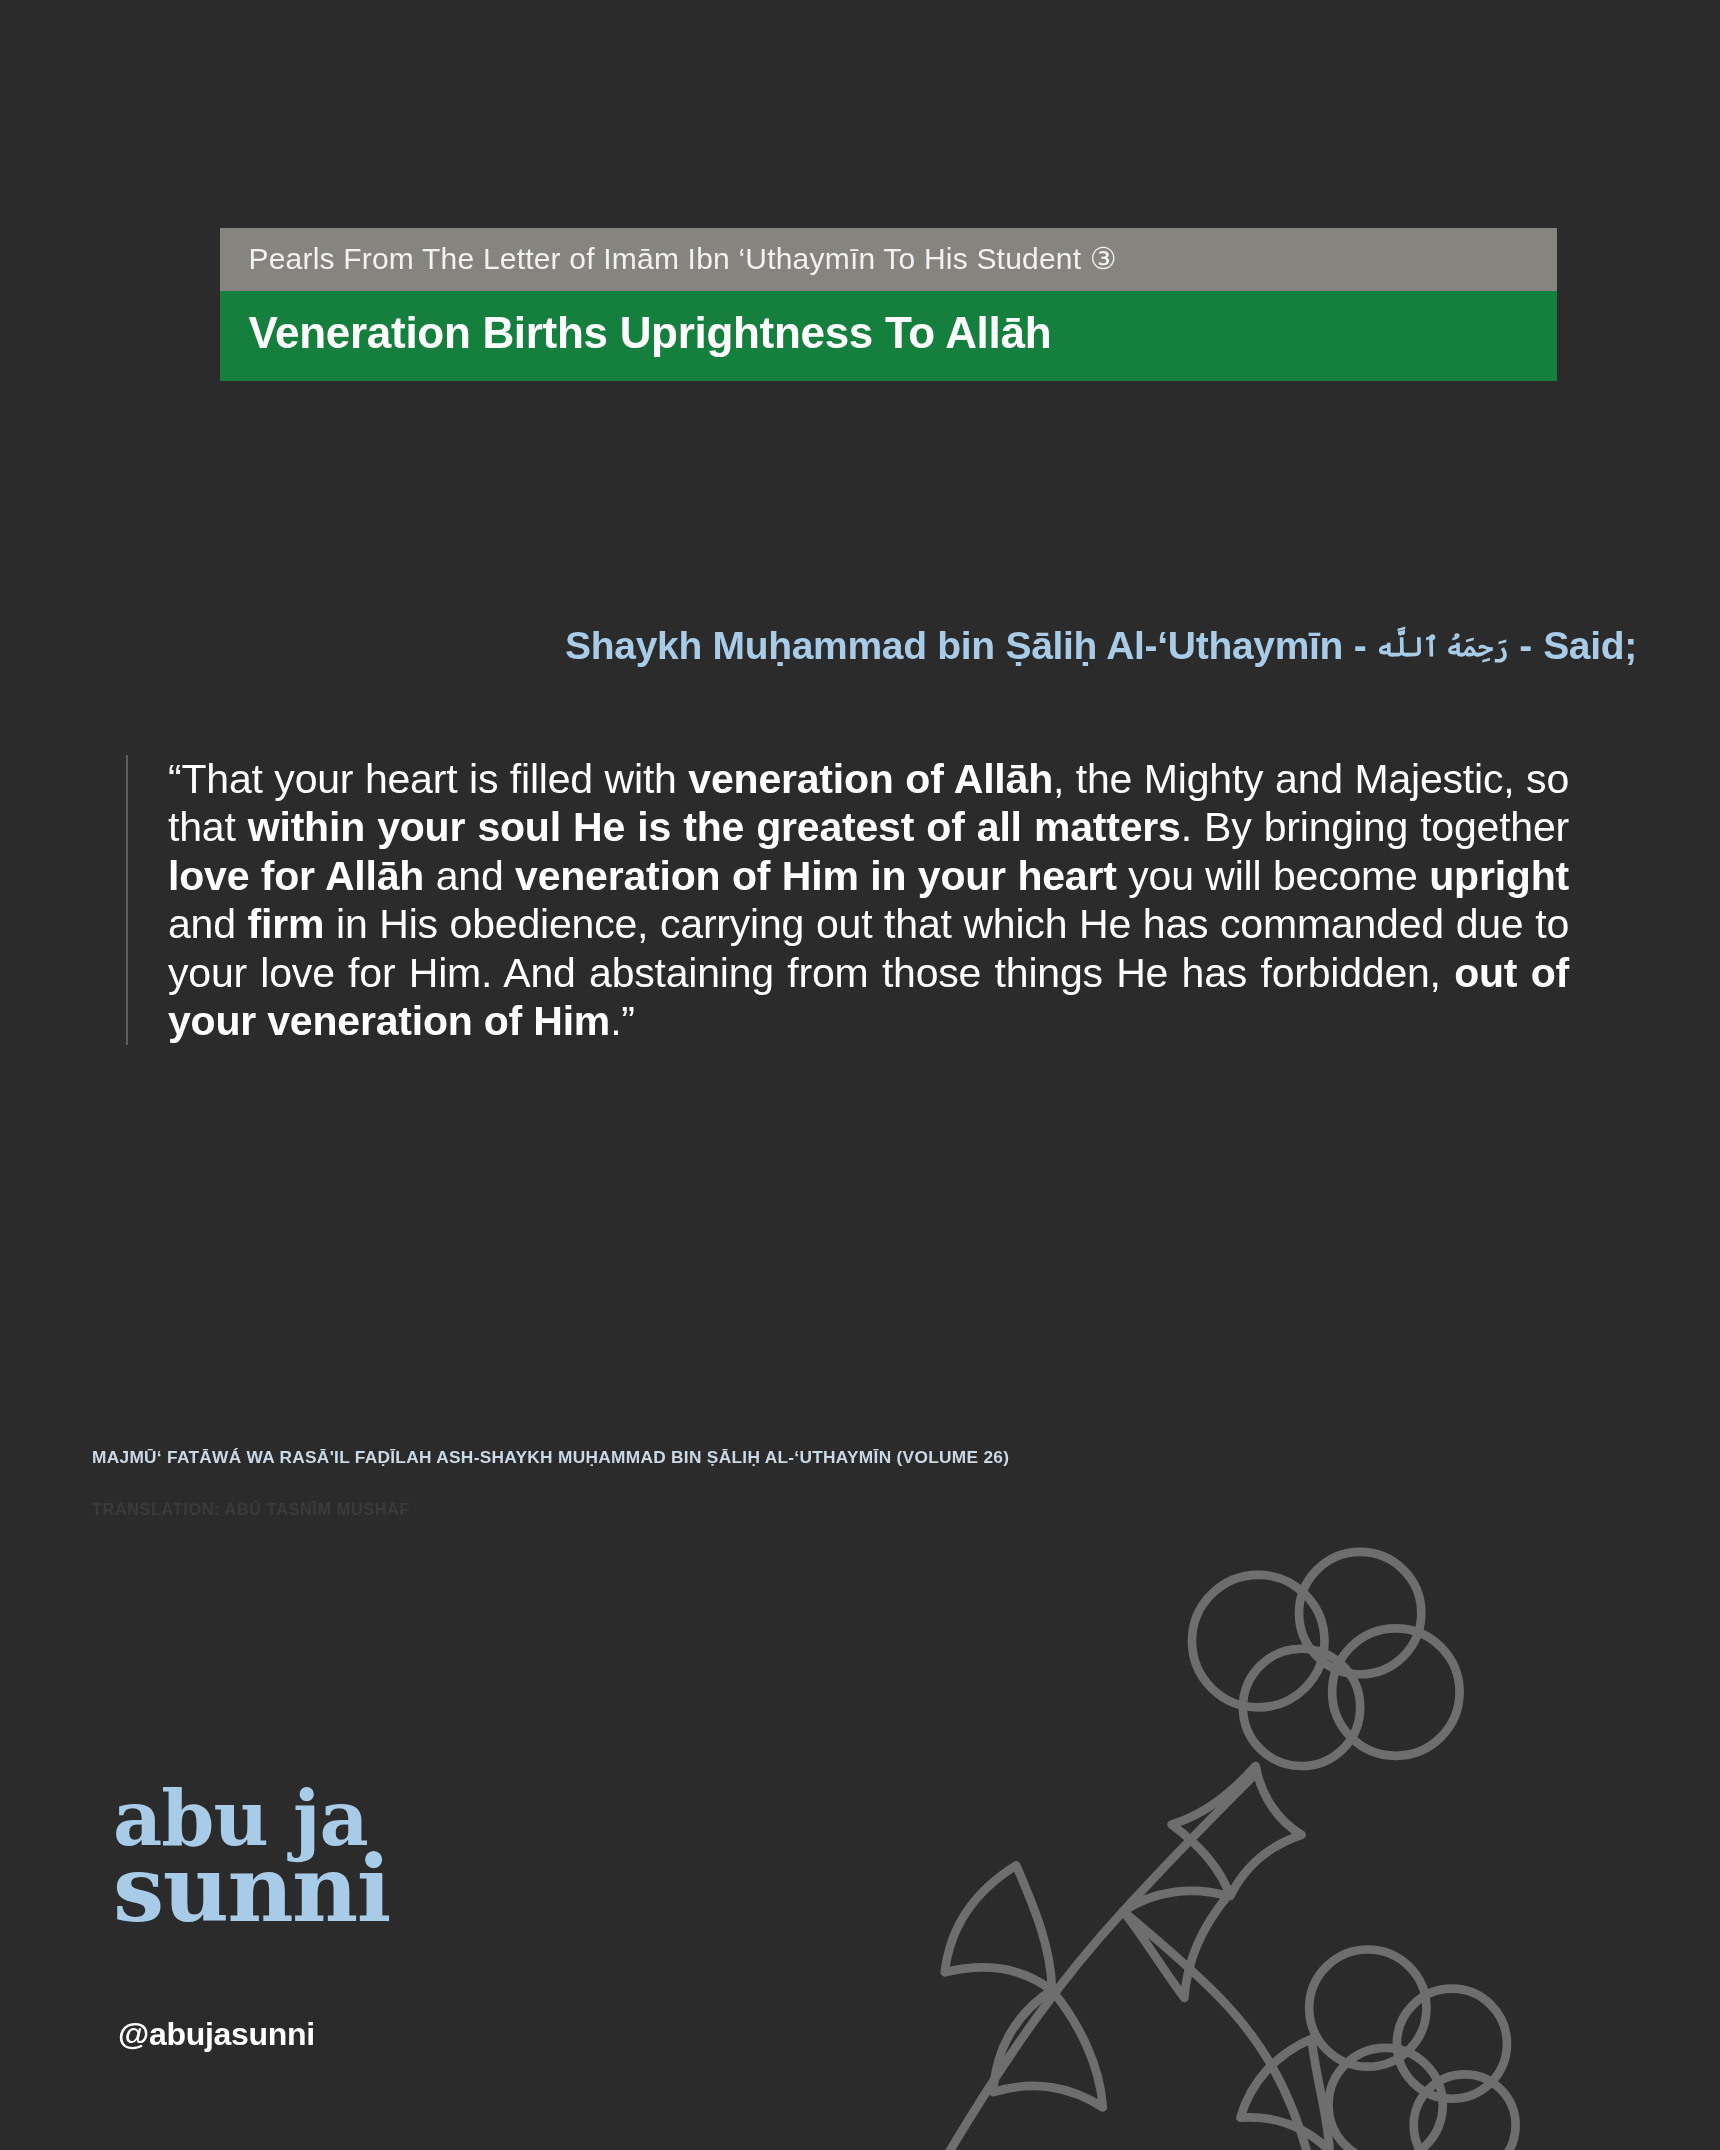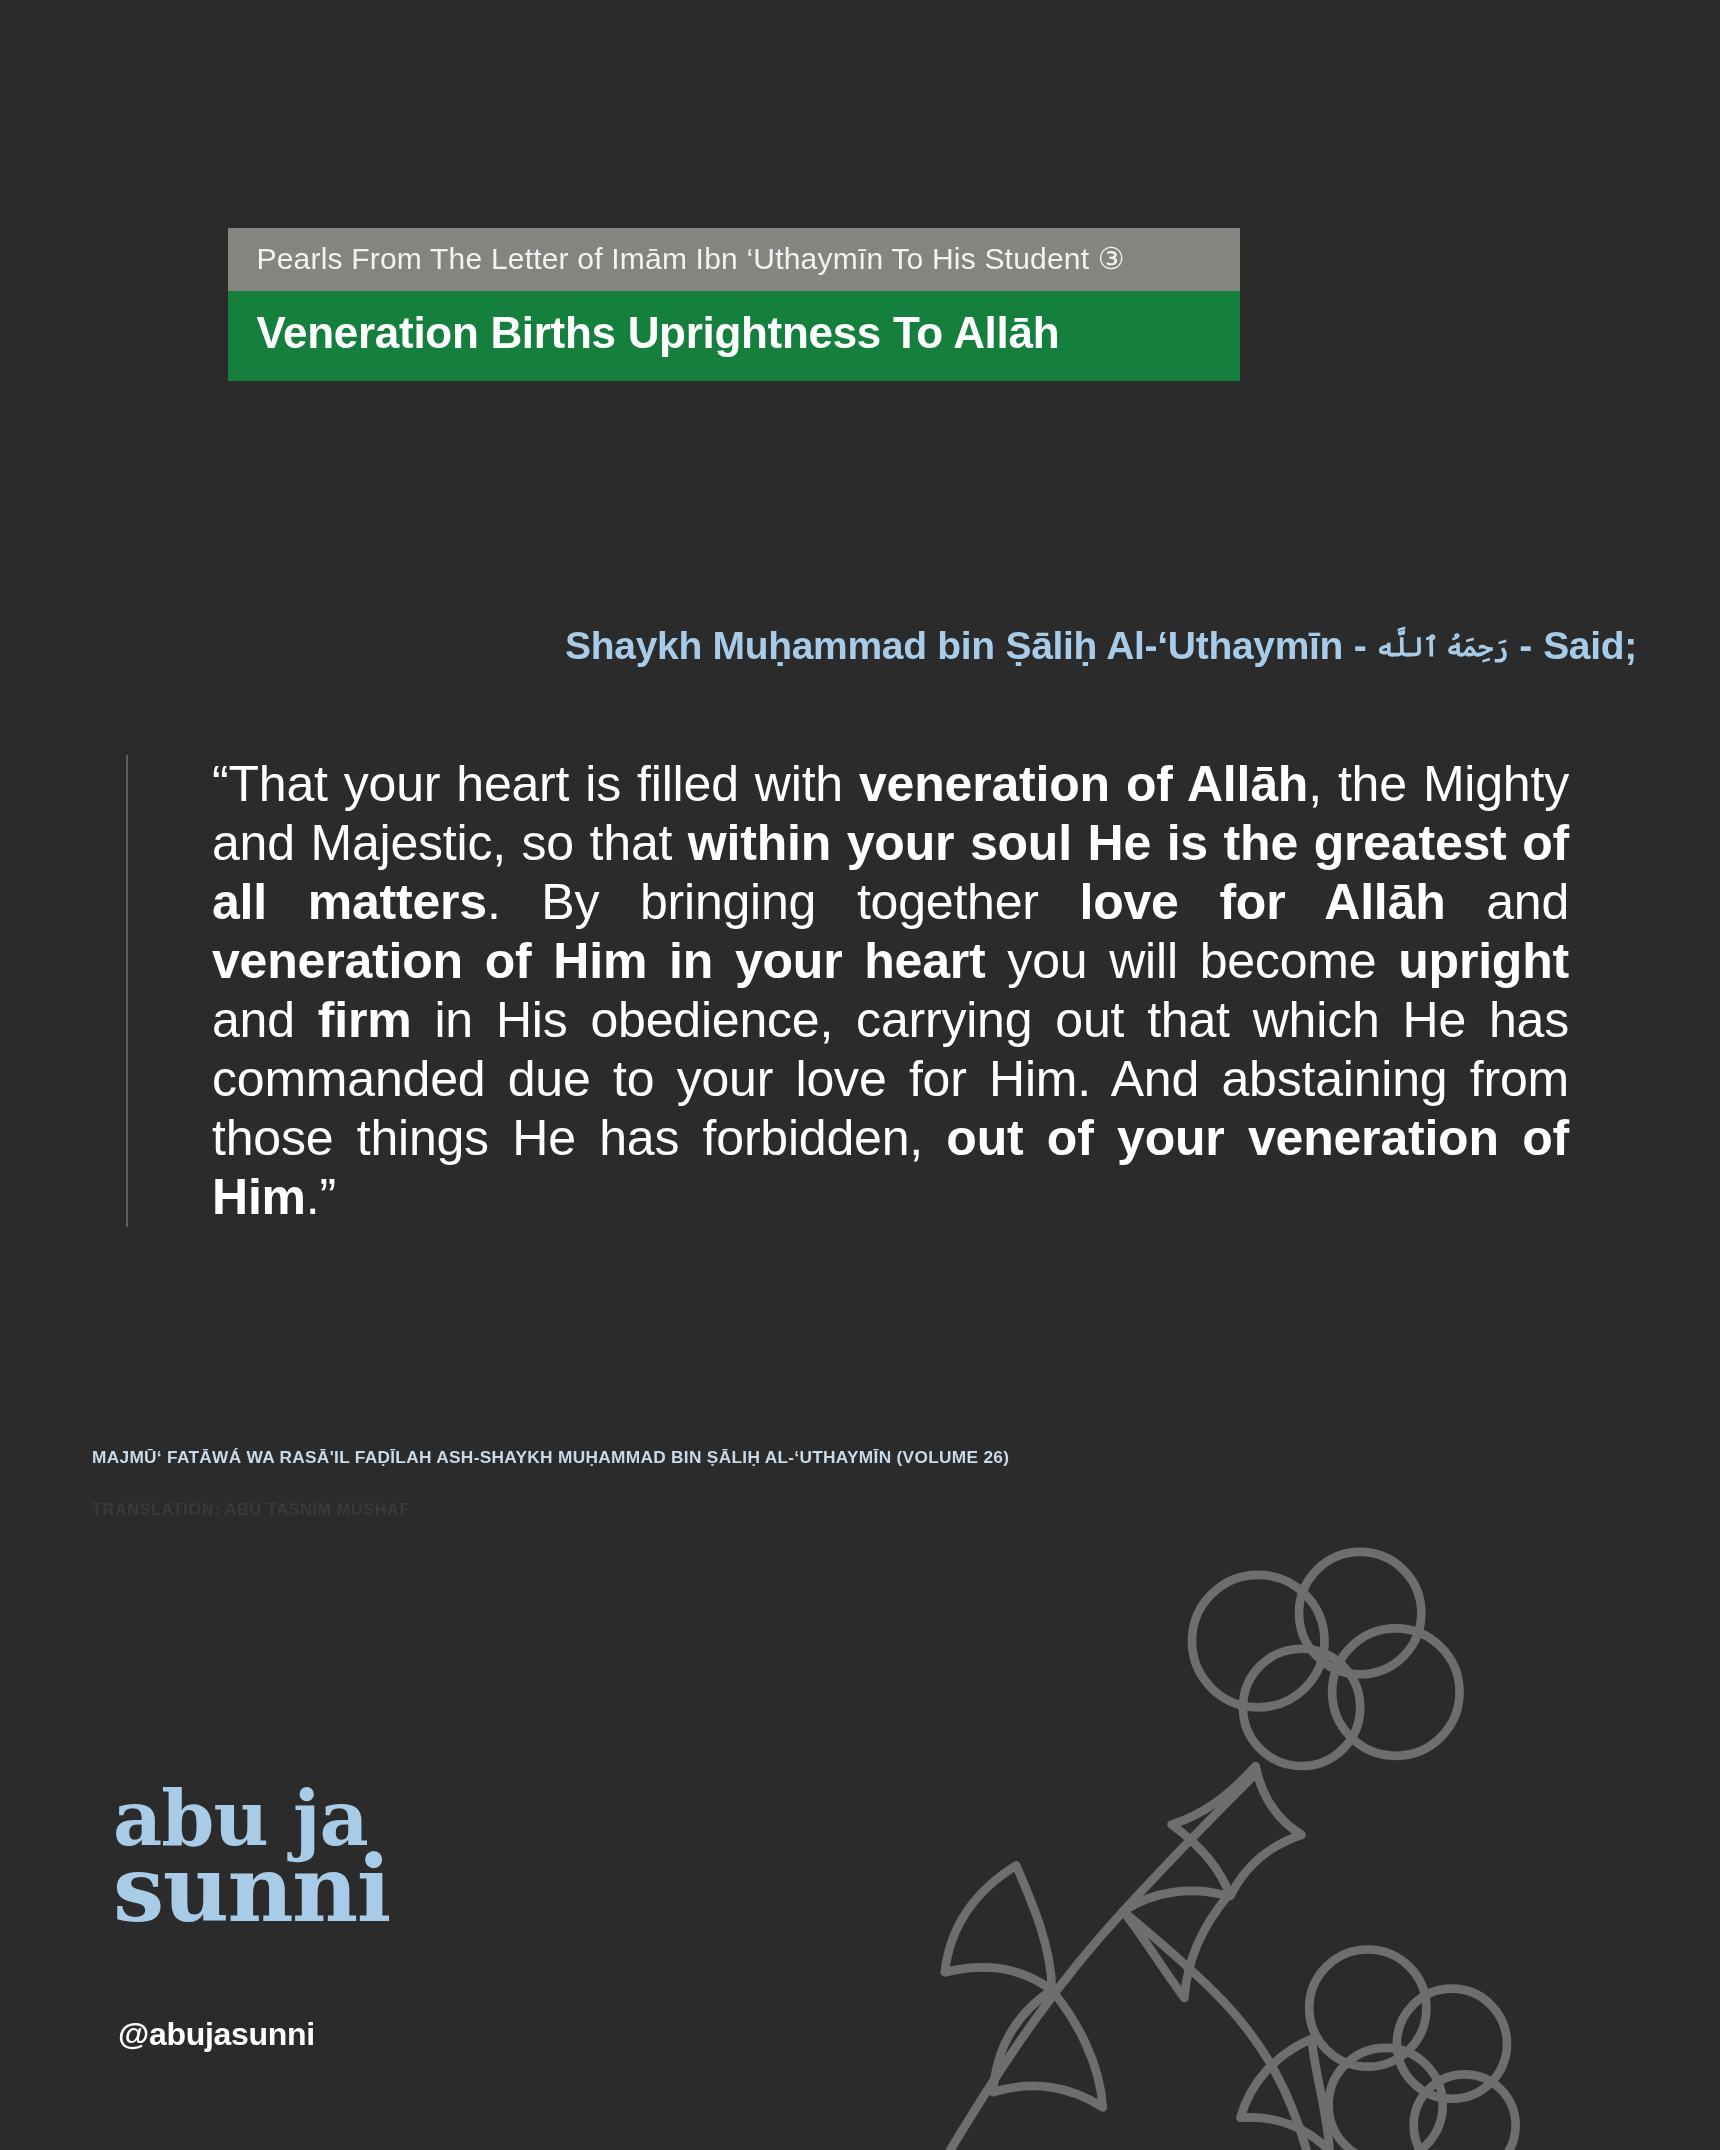--- a/index.html
+++ b/index.html
@@ -23,23 +23,23 @@
     bottom: 0px;
     width: 739px;
     height: 663px;
     opacity: 1;
     pointer-events: none;
   }
 
   
   .header-wrap {
     position: absolute;
-    left: 228px;
+    left: 220px;
     top: 228px;
-    width: 1012px;
+    width: 1337px;
   }
   .kicker {
     background: #86847f;
     padding: 14.3px 28.5px 15.3px 28.5px;
     font-size: 30px;
     letter-spacing: 0.2px;
     color: #f2f2f2;
     font-weight: 400;
     line-height: 1.1;
   }
@@ -74,27 +74,26 @@
   .quote-wrap {
     position: absolute;
     left: 126px;
     top: 755px;
     width: 1443px;
     border-left: 2.5px solid #5d5d5d;
     padding-left: 40px;
     box-sizing: border-box;
   }
   .quote {
-    font-size: 50px;
+    font-size: 41px;
     line-height: 1.18;
     color: #ffffff;
     text-align: justify;
     font-weight: 400;
     letter-spacing: -0.2px;
-    margin-left: 44px;
   }
   .quote b { font-weight: 700; }
 
   
   .source {
     position: absolute;
     left: 92px;
     top: 1431px;
     width: 1478px;
     font-size: 17.3px;

